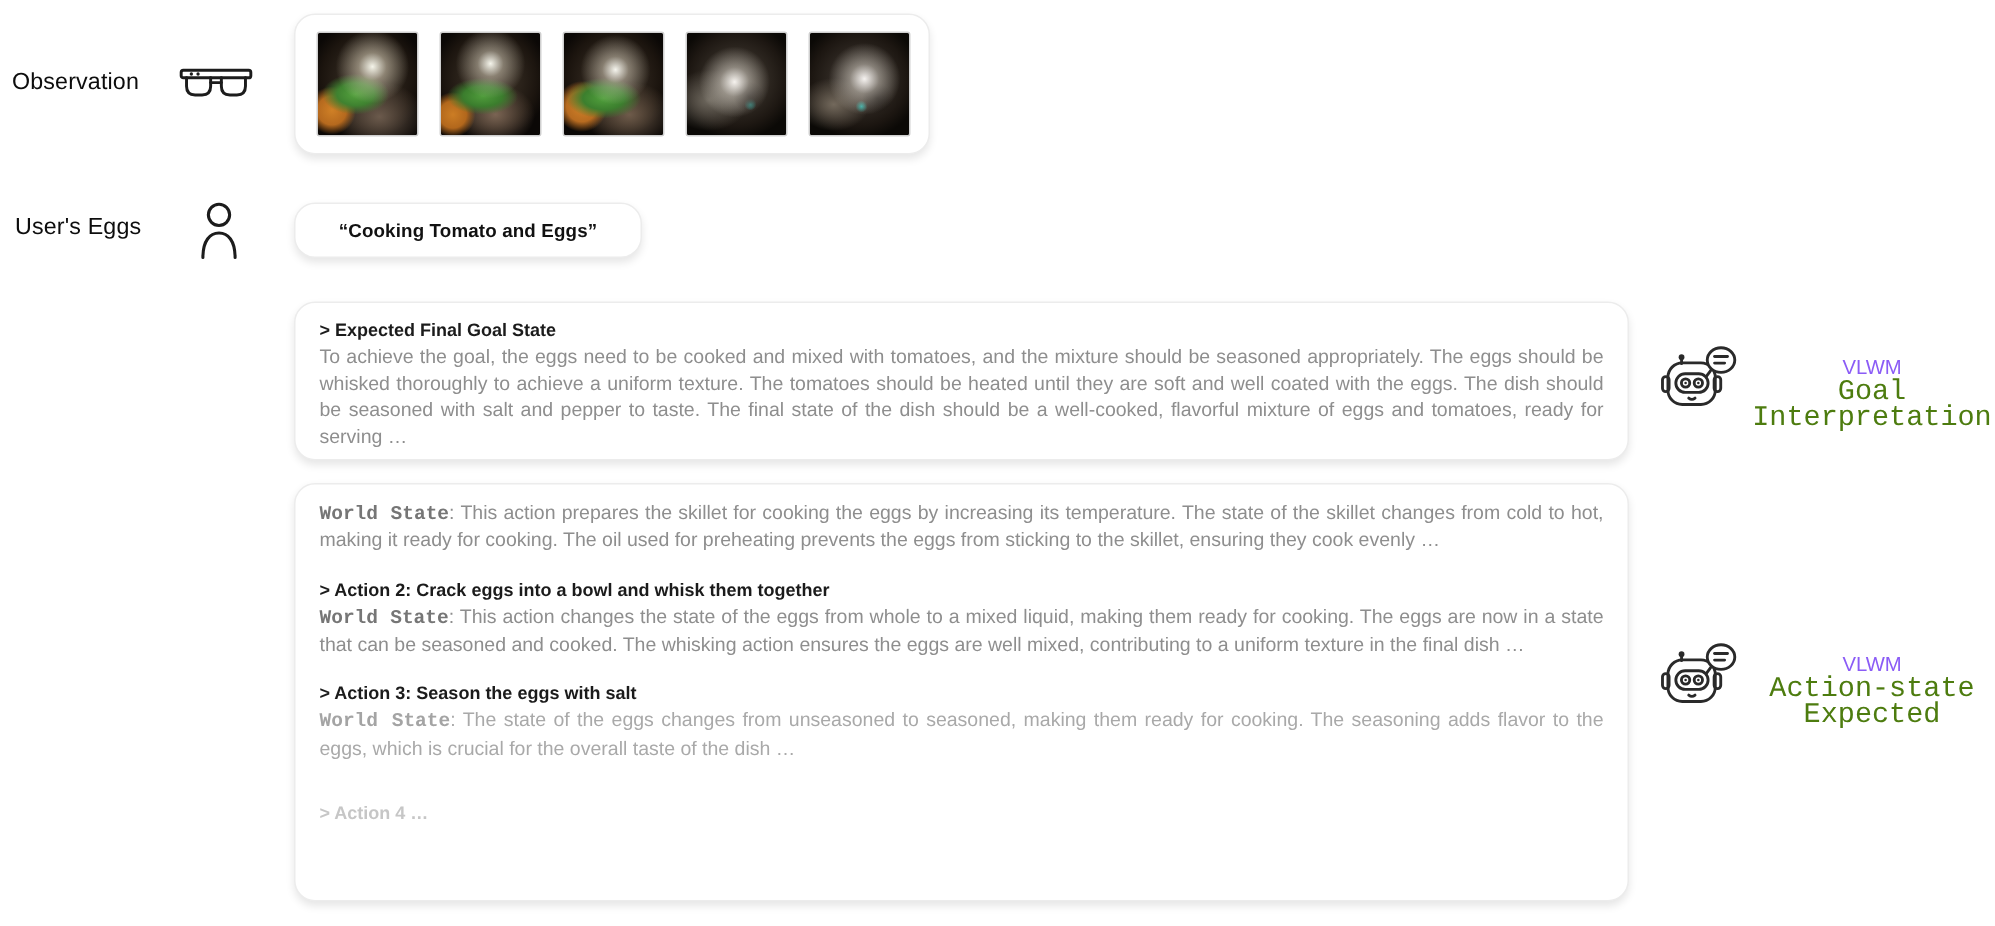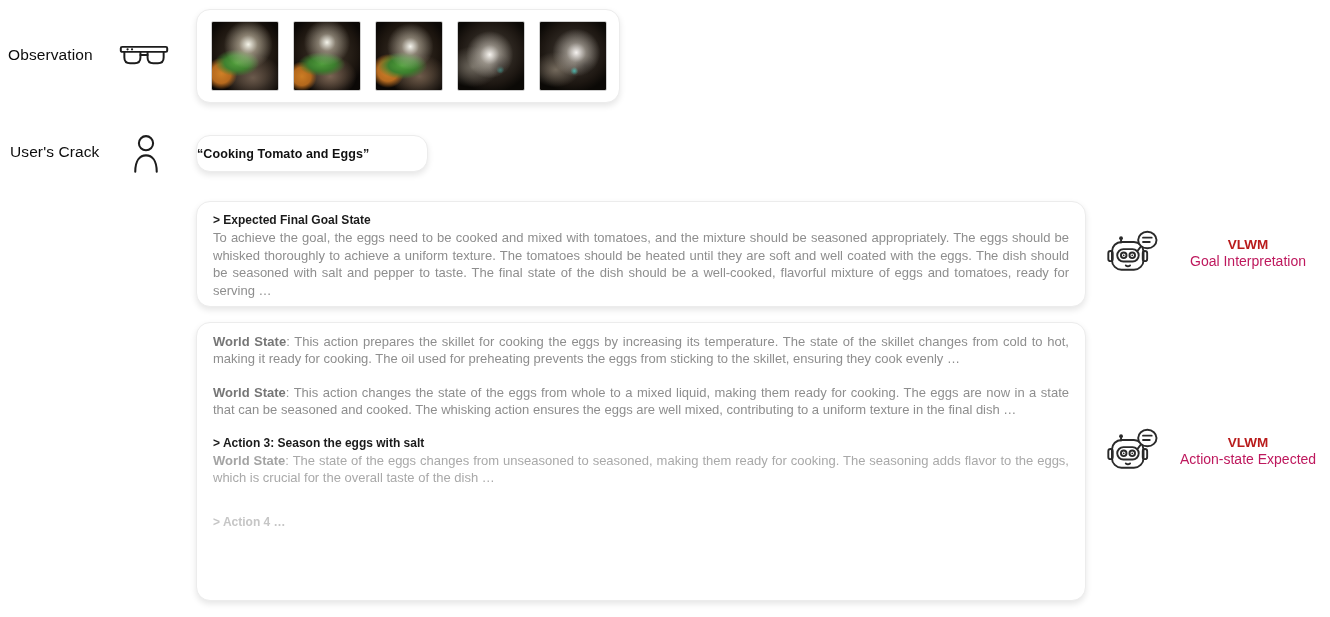--- a/index.html
+++ b/index.html
@@ -68,44 +68,44 @@
     background:
       radial-gradient(circle at 55% 45%, rgba(255,252,250,0.95) 0%, rgba(214,208,198,0.5) 19%, rgba(90,84,74,0) 46%),
       radial-gradient(circle 10px at 68% 64%, #17120e 0%, rgba(23,18,14,0) 100%),
       radial-gradient(circle 4px at 52% 72%, #2aa9a0 0%, rgba(42,169,160,0) 100%),
       radial-gradient(ellipse 36% 26% at 24% 70%, #73695c 0%, rgba(115,105,92,0) 100%),
       radial-gradient(ellipse 62% 58% at 50% 46%, #48413a 0%, #1c1611 78%, #0b0906 100%);
   }
 
   
   .goal-bubble { left: 196px; top: 135px; width: 232px; height: 37px;
-    display: flex; align-items: center; }
+    display: flex; align-items: center; justify-content: center; }
   .goal-bubble .quote { font-weight: bold; font-size: 12.5px; color: #111; letter-spacing: 0.1px; }
 
   
   .text-card { padding: 10px 16px; }
   .goal-card { left: 196px; top: 201px; width: 890px; height: 106px; }
   .rollout-card { left: 196px; top: 322px; width: 890px; height: 279px; }
 
   .block-title { font-weight: bold; font-size: 12px; line-height: 17.4px; color: #1b1b1b; }
   .card-body {
     font-size: 13px; line-height: 17.4px; color: #8e8e8e;
     text-align: justify; text-justify: inter-word;
   }
-  .ws-label { font-weight: bold; color: #767676; }
+  .ws-label { font-weight: bold; color: #767676; font-family: Liberation Mono, monospace; }
   .action-block { margin-bottom: 16px; }
   .action-block:last-child { margin-bottom: 0; margin-top: 27px; }
   .faded .card-body { color: #a9a9a9; }
   .faded .ws-label { color: #a4a4a4; }
   .ghost .block-title { color: #c6c6c6; }
 
   
   .vlwm-group { position: absolute; width: 244px; text-align: center; }
-  .vlwm-title { font-weight: bold; font-size: 13.5px; color: #b91c1c; line-height: 17px; }
-  .vlwm-subtitle { font-size: 14px; color: #be185d; line-height: 17px; }
+  .vlwm-title { font-weight: normal; font-size: 13.5px; color: #8b5cf6; line-height: 17px; }
+  .vlwm-subtitle { font-size: 19px; color: #4d7c0f; line-height: 17px; font-family: Liberation Mono, monospace; }
 
   svg { display: block; }
 </style>
 </head>
 <body>
 
 <div class="canvas">
 
   <div class="row-label" style="left:8px; top:46px;">Observation</div>
 
@@ -121,21 +121,21 @@
   </div>
 
   <div class="card frames-card">
     <div class="thumb t1" title="egocentric kitchen frame: bowl of chopped tomatoes beside green cutting board"></div>
     <div class="thumb t2" title="egocentric kitchen frame: hand reaching over green cutting board"></div>
     <div class="thumb t3" title="egocentric kitchen frame: bowl of tomatoes and green cutting board on counter"></div>
     <div class="thumb t4" title="egocentric kitchen frame: stove area with pan and paper towel"></div>
     <div class="thumb t5" title="egocentric kitchen frame: counter with appliance and pan"></div>
   </div>
 
-  <div class="row-label" style="left:10px; top:143px;">User's Crack</div>
+  <div class="row-label" style="left:10px; top:143px;">User's Eggs</div>
 
   <div class="icon-wrap" style="left:132px; top:134px;">
     <svg width="28" height="39" viewBox="0 0 30 41" fill="none" stroke="#1c1c1c" stroke-width="2.2" stroke-linecap="round">
       <circle cx="15" cy="9.5" r="7.6"></circle>
       <path d="M3.5 40 c0 -12 5 -17.5 11.5 -17.5 c6.5 0 11.5 5.5 11.5 17.5"></path>
     </svg>
   </div>
 
   <div class="card goal-bubble">
     <span class="quote">“Cooking Tomato and Eggs”</span>
@@ -146,20 +146,21 @@
     <div class="card-body">To achieve the goal, the eggs need to be cooked and mixed with tomatoes, and the mixture should be seasoned appropriately. The eggs should be whisked thoroughly to achieve a uniform texture. The tomatoes should be heated until they are soft and well coated with the eggs. The dish should be seasoned with salt and pepper to taste. The final state of the dish should be a well-cooked, flavorful mixture of eggs and tomatoes, ready for serving …</div>
   </div>
 
   <div class="card text-card rollout-card">
 
     <div class="action-block">
       <div class="card-body"><span class="ws-label">World State</span><span>: This action prepares the skillet for cooking the eggs by increasing its temperature. The state of the skillet changes from cold to hot, making it ready for cooking. The oil used for preheating prevents the eggs from sticking to the skillet, ensuring they cook evenly …</span></div>
     </div>
 
     <div class="action-block">
+      <div class="block-title">&gt; Action 2: Crack eggs into a bowl and whisk them together</div>
       <div class="card-body"><span class="ws-label">World State</span><span>: This action changes the state of the eggs from whole to a mixed liquid, making them ready for cooking. The eggs are now in a state that can be seasoned and cooked. The whisking action ensures the eggs are well mixed, contributing to a uniform texture in the final dish …</span></div>
     </div>
 
     <div class="action-block faded">
       <div class="block-title">&gt; Action 3: Season the eggs with salt</div>
       <div class="card-body"><span class="ws-label">World State</span><span>: The state of the eggs changes from unseasoned to seasoned, making them ready for cooking. The seasoning adds flavor to the eggs, which is crucial for the overall taste of the dish …</span></div>
     </div>
 
     <div class="action-block ghost">
       <div class="block-title">&gt; Action 4 …</div>

